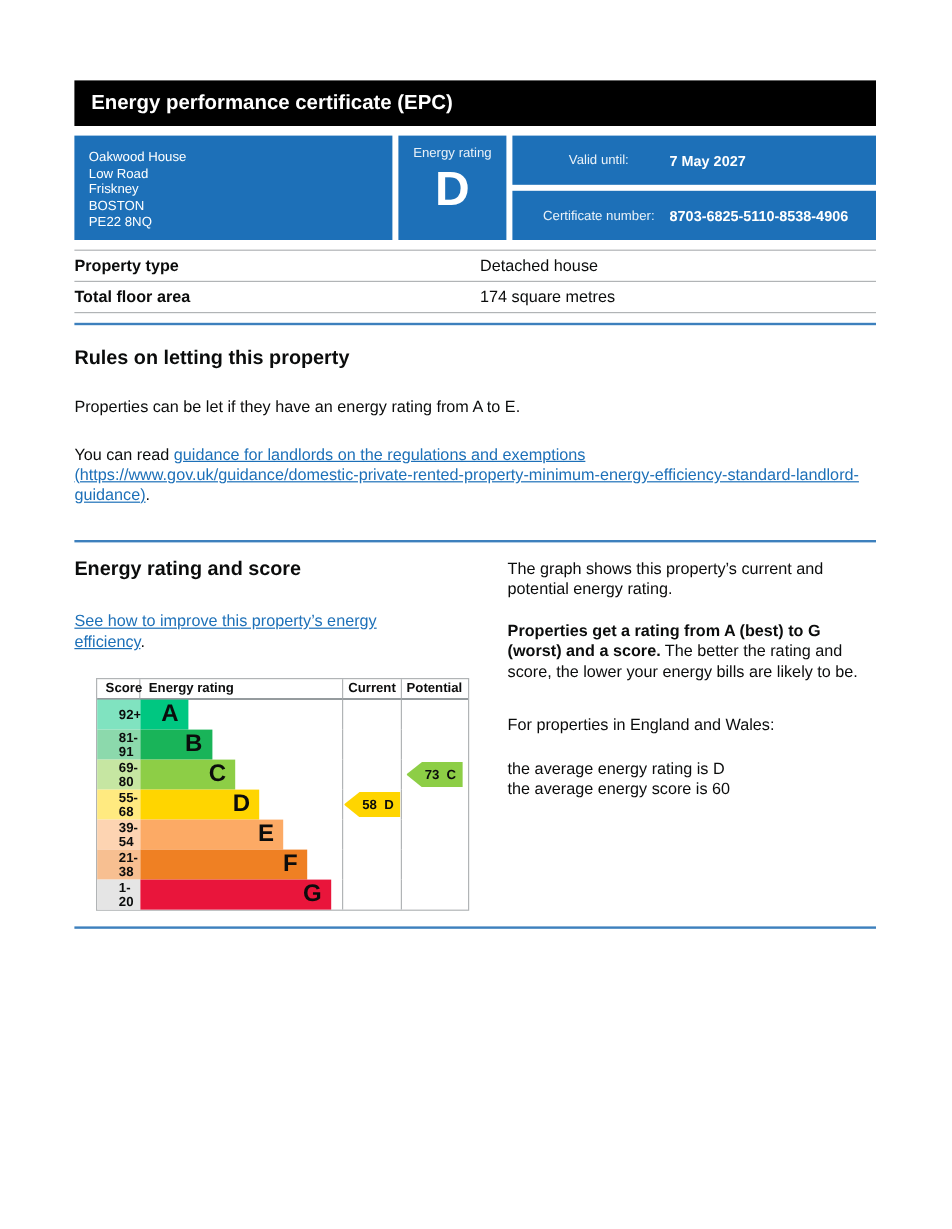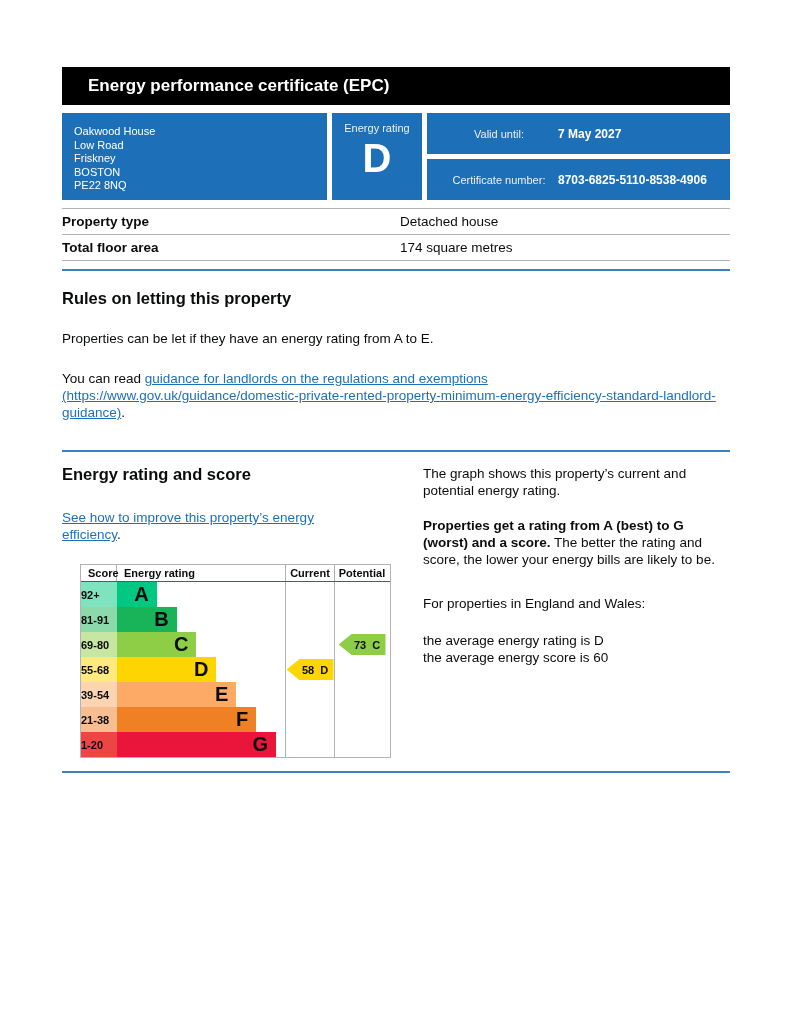--- a/index.html
+++ b/index.html
@@ -10,21 +10,21 @@
     color:#0b0c0c;
     overflow:hidden;
     position:relative;
   }
   .page { position:absolute; left:62px; top:67px; width:668px; }
 
   
   .title-bar {
     background:#000; color:#fff;
     height:38px; display:flex; align-items:center;
-    padding-left:26px;
+    padding-left:14px;
     font-size:17px; font-weight:bold;
   }
 
   
   .summary-row { display:flex; gap:5px; margin-top:8px; height:87px; }
   .blue-box { background:#1d70b8; color:#fff; }
   .address-box { width:265px; padding:12px 12px; font-size:11px; line-height:13.5px; }
   .rating-box {
     width:90px; display:flex; flex-direction:column; align-items:center;
     padding-top:9px;
@@ -74,21 +74,21 @@
     font-size:11px; background:#fff;margin-left:18px;
   }
   .epc-header { display:flex; height:17px; border-bottom:1px solid #505a5f; font-weight:bold; }
   .epc-header > div { display:flex; align-items:center; }
   .h-score { width:36px; padding-left:7px; border-right:1px solid #b1b4b6; }
   .h-rating { width:169px; padding-left:7px; border-right:1px solid #b1b4b6; }
   .h-current { width:49px; justify-content:center; border-right:1px solid #b1b4b6; }
   .h-potential { width:54px; justify-content:center; }
   .epc-row { display:flex; height:25px; }
   .cell-score {
-    width:36px; display:flex; align-items:center; padding-left:0; font-weight:bold;
+    width:36px; display:flex; align-items:center; padding-left:18px; font-weight:bold;
   }
   .cell-bar { width:169px; border-right:1px solid #b1b4b6; }
   .band-bar {
     height:25px; display:flex; align-items:center; justify-content:flex-end;
     padding-right:8px; font-size:20px; font-weight:bold; color:#0b0c0c;
   }
   .cell-current { width:49px; border-right:1px solid #b1b4b6; display:flex; align-items:center; justify-content:center; }
   .cell-potential { width:54px; display:flex; align-items:center; justify-content:center; }
   .epc-arrow {
     width:47px; height:21px;
@@ -218,21 +218,21 @@
             </div>
             <div class="epc-row">
               <div class="cell-score" style="background: rgb(247, 191, 145);">21-38</div>
               <div class="cell-bar">
                 <div class="band-bar" style="background: rgb(239, 128, 35); width: 82.8%;">F</div>
               </div>
               <div class="cell-current"></div>
               <div class="cell-potential"></div>
             </div>
             <div class="epc-row">
-              <div class="cell-score" style="background: #ef4444;">1-20</div>
+              <div class="cell-score" style="background: #e5e5e5;">1-20</div>
               <div class="cell-bar">
                 <div class="band-bar" style="background: rgb(233, 21, 59); width: 94.7%;">G</div>
               </div>
               <div class="cell-current"></div>
               <div class="cell-potential"></div>
             </div>
           </div>
       </div>
     </div>
 

